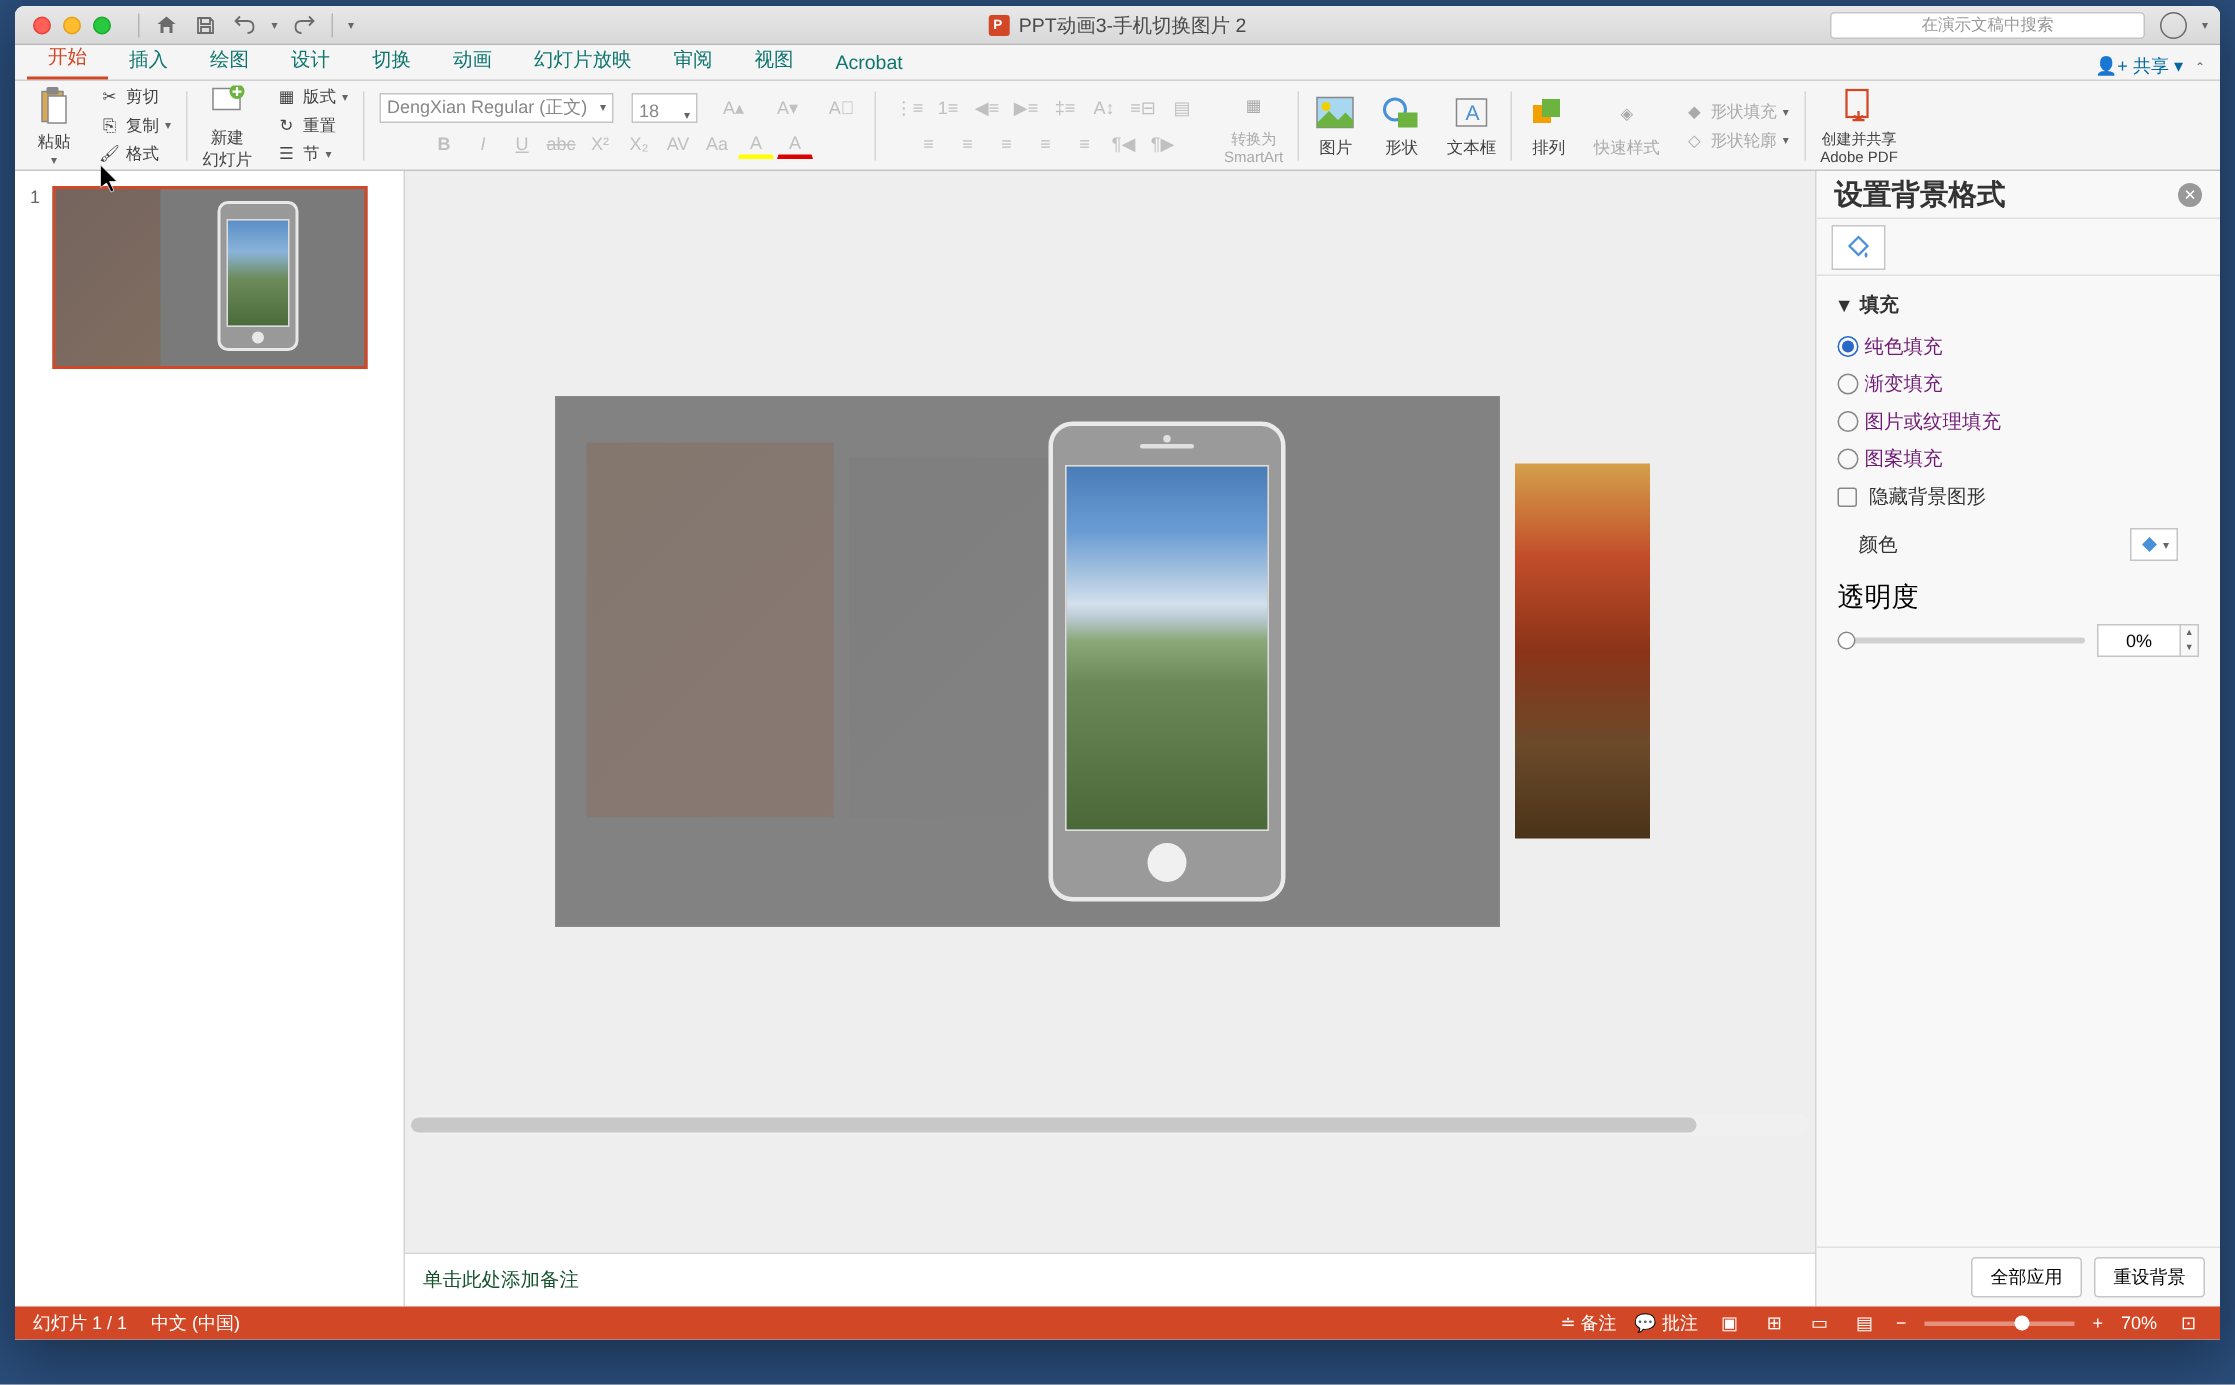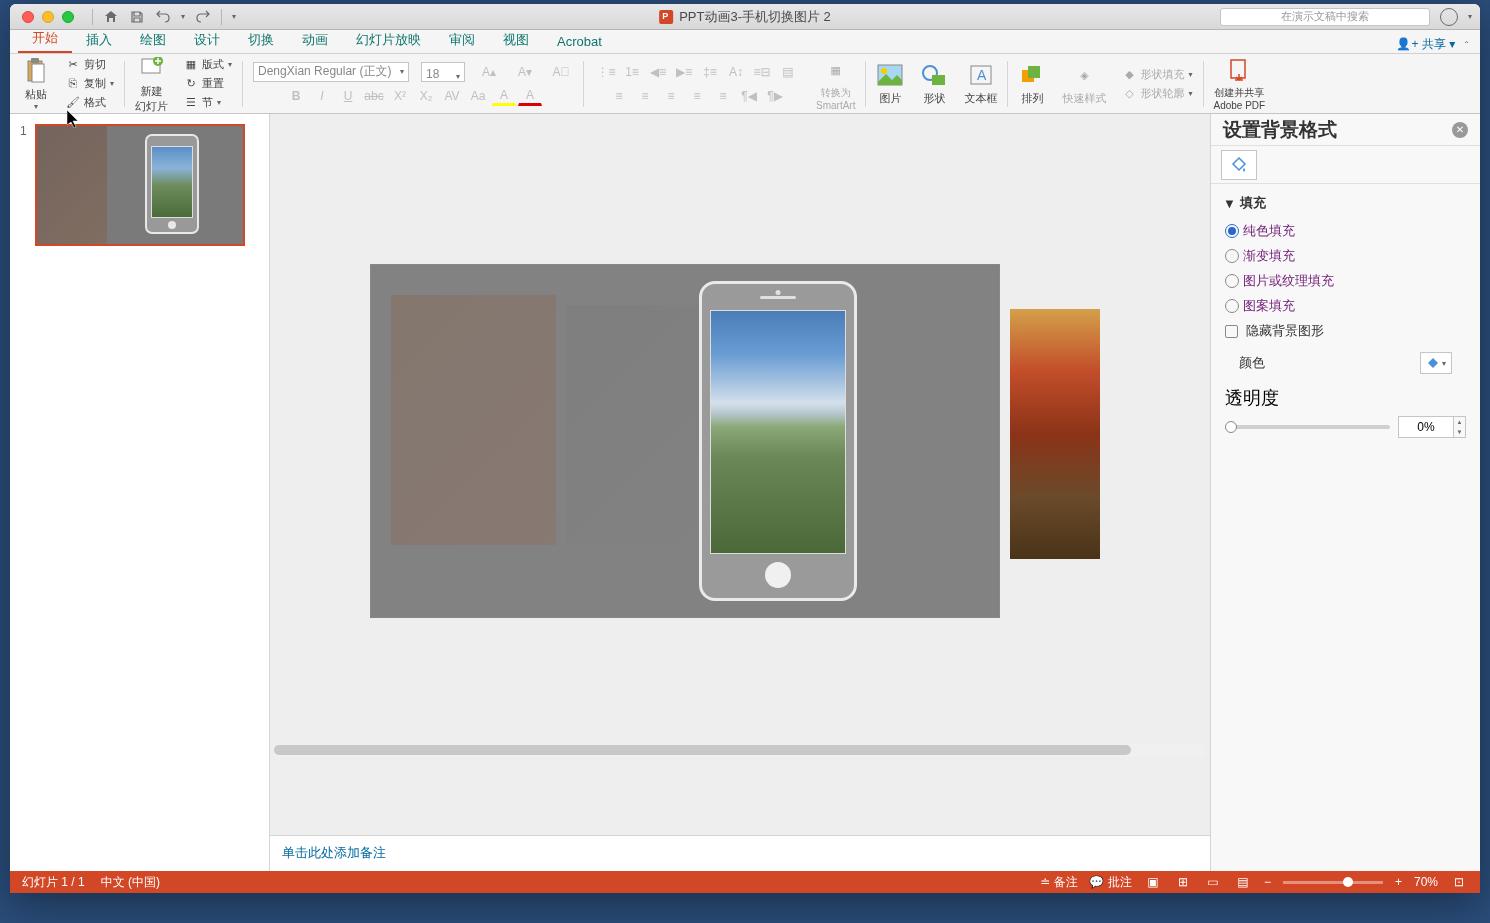--- a/index.html
+++ b/index.html
@@ -70,21 +70,21 @@
     .phone-speaker { position: absolute; top: 12px; left: 50%; transform: translateX(-50%); width: 36px; height: 3px; background: #e0e0e0; border-radius: 2px; }
     .phone-camera { position: absolute; top: 6px; left: 50%; transform: translateX(-50%); width: 5px; height: 5px; background: #e0e0e0; border-radius: 50%; }
     .phone-screen { position: absolute; top: 26px; left: 8px; right: 8px; bottom: 44px; background: linear-gradient(to bottom, #4a7cb8 0%, #6a9cd4 18%, #a8c4e0 30%, #d4e0ec 38%, #b8c8d0 42%, #8aa878 48%, #6a8858 60%, #4a6838 100%); border: 1px solid #ddd; }
     .phone-home { position: absolute; bottom: 10px; left: 50%; transform: translateX(-50%); width: 26px; height: 26px; background: #f0f0f0; border-radius: 50%; }
     
     .side-img { position: absolute; top: 195px; left: 740px; width: 90px; height: 250px; background: linear-gradient(to bottom, #d4a04a 0%, #c24d2a 25%, #8b3318 50%, #6b4a2a 75%, #4a3318 100%); }
     
     .h-scroll { position: absolute; bottom: 78px; left: 4px; right: 4px; height: 14px; background: #f0f0f0; border-radius: 7px; }
     .h-scroll-thumb { position: absolute; top: 2px; left: 0; width: 92%; height: 10px; background: #c8c8c8; border-radius: 5px; }
     
-    .notes-area { height: 36px; background: #fff; border-top: 1px solid #d5d5d5; padding: 8px 12px; color: #0369a1; font-size: 13px; }
+    .notes-area { height: 36px; background: #fff; border-top: 1px solid #d5d5d5; padding: 8px 12px; color: #14532d; font-size: 13px; }
     
     
     .format-pane { width: 270px; background: #f8f8f8; border-left: 1px solid #d5d5d5; display: flex; flex-direction: column; }
     .fp-header { height: 32px; display: flex; align-items: center; justify-content: space-between; padding: 0 12px; border-bottom: 1px solid #e0e0e0; }
     .fp-title { font-size: 19px; font-weight: bold; color: #333; }
     .fp-close { width: 16px; height: 16px; background: #999; border-radius: 50%; color: #fff; display: flex; align-items: center; justify-content: center; font-size: 10px; cursor: pointer; }
     .fp-tabs { height: 38px; display: flex; align-items: center; padding: 0 10px; border-bottom: 1px solid #e0e0e0; }
     .fp-tab { width: 36px; height: 30px; border: 1px solid #c5c5c5; background: #fff; display: flex; align-items: center; justify-content: center; cursor: pointer; }
     .fp-body { flex: 1; padding: 10px 12px; overflow-y: auto; }
     .fp-section-hdr { display: flex; align-items: center; gap: 4px; font-size: 13px; font-weight: bold; color: #333; margin-bottom: 10px; cursor: pointer; }
@@ -480,20 +480,24 @@
             </div>
           <div style="display:flex">
             <div class="pct-input">0%</div>
             <div class="spinner">
                 <div>▲</div>
                 <div>▼</div>
               </div>
           </div>
         </div>
       </div>
+      <div class="fp-footer">
+        <div class="fp-btn">全部应用</div>
+        <div class="fp-btn">重设背景</div>
+      </div>
     </div>
 
   </div>
 
   <div class="statusbar">
     <span>幻灯片 1 / 1</span>
     <span>中文 (中国)</span>
     <div class="status-right">
       <span>≐ <span>备注</span></span>
       <span>💬 <span>批注</span></span>

